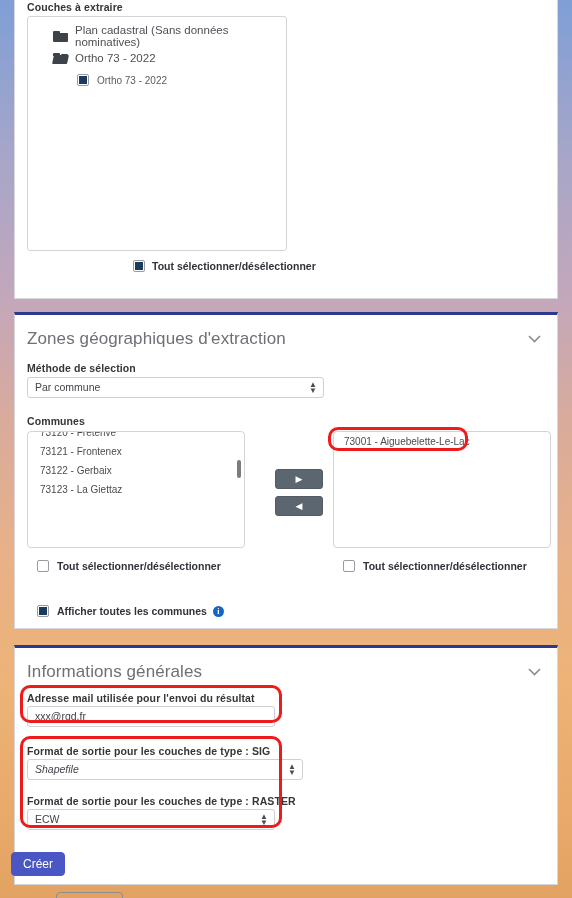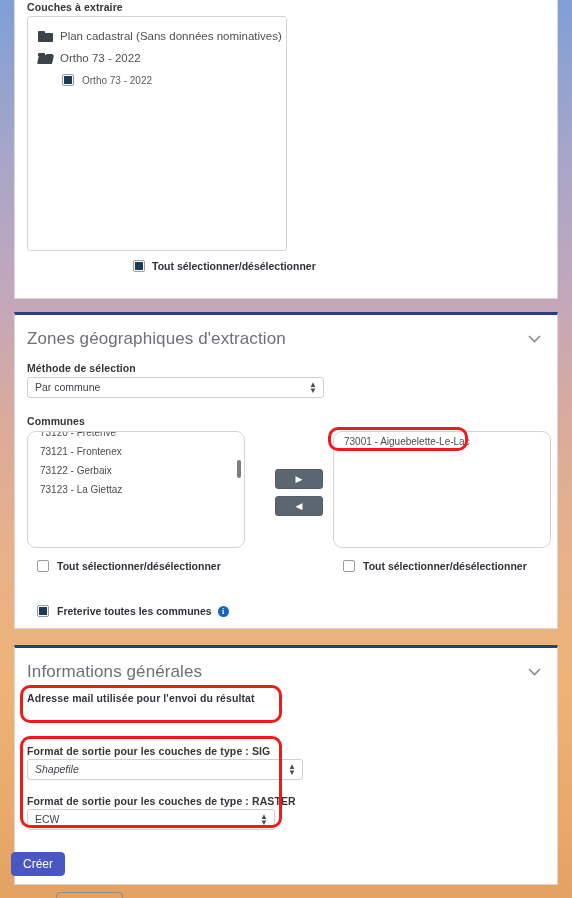--- a/index.html
+++ b/index.html
@@ -77,21 +77,21 @@
   
   #layers-label { position: absolute; left: 12px; top: 5px; }
 
   .tree-box {
     position: absolute;
     left: 12px; top: 20px;
     width: 260px; height: 235px;
     background: #fff;
     border: 1px solid #d4d4d8;
     border-radius: 3px;
-    padding: 8px 4px;
+    padding: 8px 19px;
   }
   .tree-row {
     display: flex; align-items: center;
     height: 22px;
     font-size: 11.5px;
     color: #4f5054;
   }
   .tree-row.lvl1 { padding-left: 6px; }
   .tree-row.lvl2 { padding-left: 30px; font-size: 10px; color: #5a5b5f; }
 
@@ -158,21 +158,21 @@
     width: 8px; height: 13px;
     color: #4a4a52; font-size: 8px; line-height: 6px; text-align: center;
   }
   #method-select { left: 12px; top: 62px; width: 297px; }
 
   #communes-label { position: absolute; left: 12px; top: 100px; }
 
   .list-box {
     position: absolute;
     border: 1px solid #d4d4d8;
-    border-radius: 9px;
+    border-radius: 4px;
     background: #fff;
     overflow: hidden;
   }
   #list-left  { left: 12px;  top: 116px; width: 218px; height: 117px; }
   #list-right { left: 318px; top: 116px; width: 218px; height: 117px; }
 
   .list-item {
     font-size: 10px;
     color: #4b4c50;
     padding: 0 0 0 12px;
@@ -371,36 +371,37 @@
       <span>Tout sélectionner/désélectionner</span>
     </div>
 
     <div class="sub-check" id="selall-right">
       <span class="cb"></span>
       <span>Tout sélectionner/désélectionner</span>
     </div>
 
     <div class="sub-check" id="show-all">
       <span class="cb checked"></span>
-      <span>Freterive toutes les communes</span>
+      <span>Afficher toutes les communes</span>
       <span class="info-icon">i</span>
     </div>
 
   </div>
 
   <div class="card" id="card-info">
 
     <div class="card-title">Informations générales</div>
     <span class="chevron">
       <svg viewBox="0 0 13 8" width="13" height="8">
           <path d="M1 1 L6.5 6.5 L12 1" fill="none" stroke="#8b8b92" stroke-width="1.6"></path>
         </svg>
     </span>
 
     <div class="field-label" id="mail-label">Adresse mail utilisée pour l'envoi du résultat</div>
+    <div class="text-input" id="mail-input">xxx@rgd.fr</div>
 
     <div class="field-label" id="sig-label">Format de sortie pour les couches de type : SIG</div>
     <div class="select" id="sig-select">
       <span>Shapefile</span>
       <span class="spin">▲<br>▼</span>
     </div>
 
     <div class="field-label" id="raster-label">Format de sortie pour les couches de type : RASTER</div>
     <div class="select" id="raster-select">
       <span>ECW</span>

